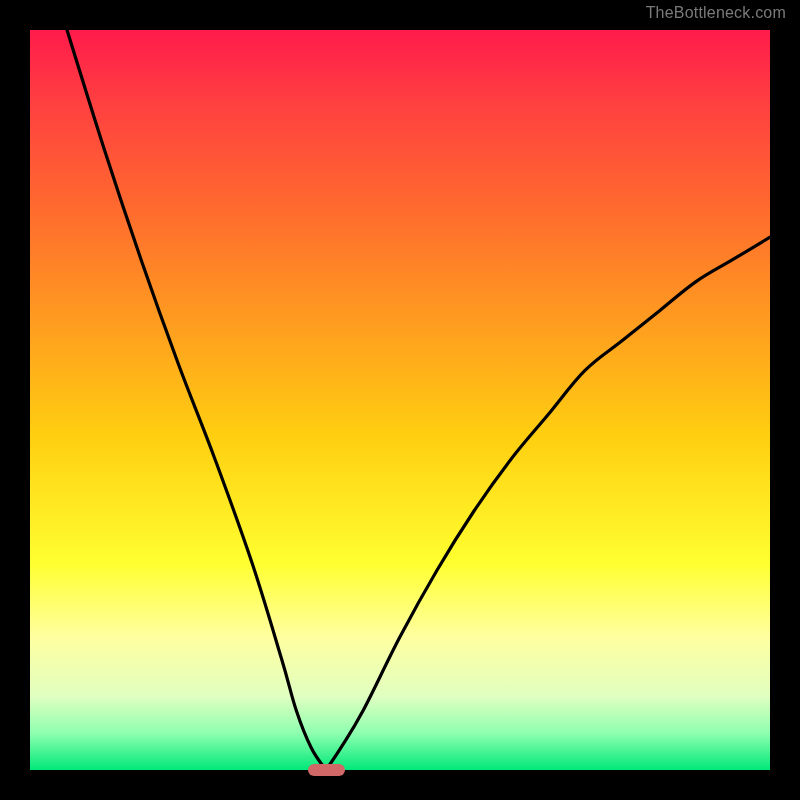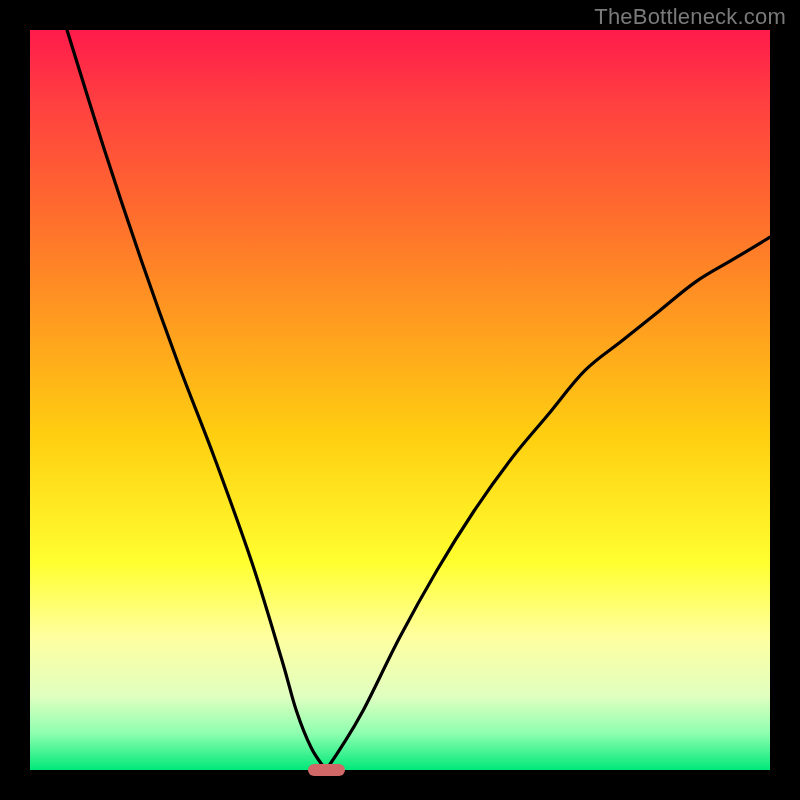--- a/index.html
+++ b/index.html
@@ -51,21 +51,21 @@
     width: 36px;
     height: 12px;
     border-radius: 6px;
     background: #d06868;
   }
   .watermark {
     position: absolute;
     top: 4px;
     right: 14px;
     color: #7a7a7a;
-    font-size: 22px;
+    font-size: 16px;
     font-weight: 500;
     letter-spacing: 0.2px;
     margin-left: 12px;
   }
 </style>
 </head>
 <body>
 
 <div class="frame">
 

